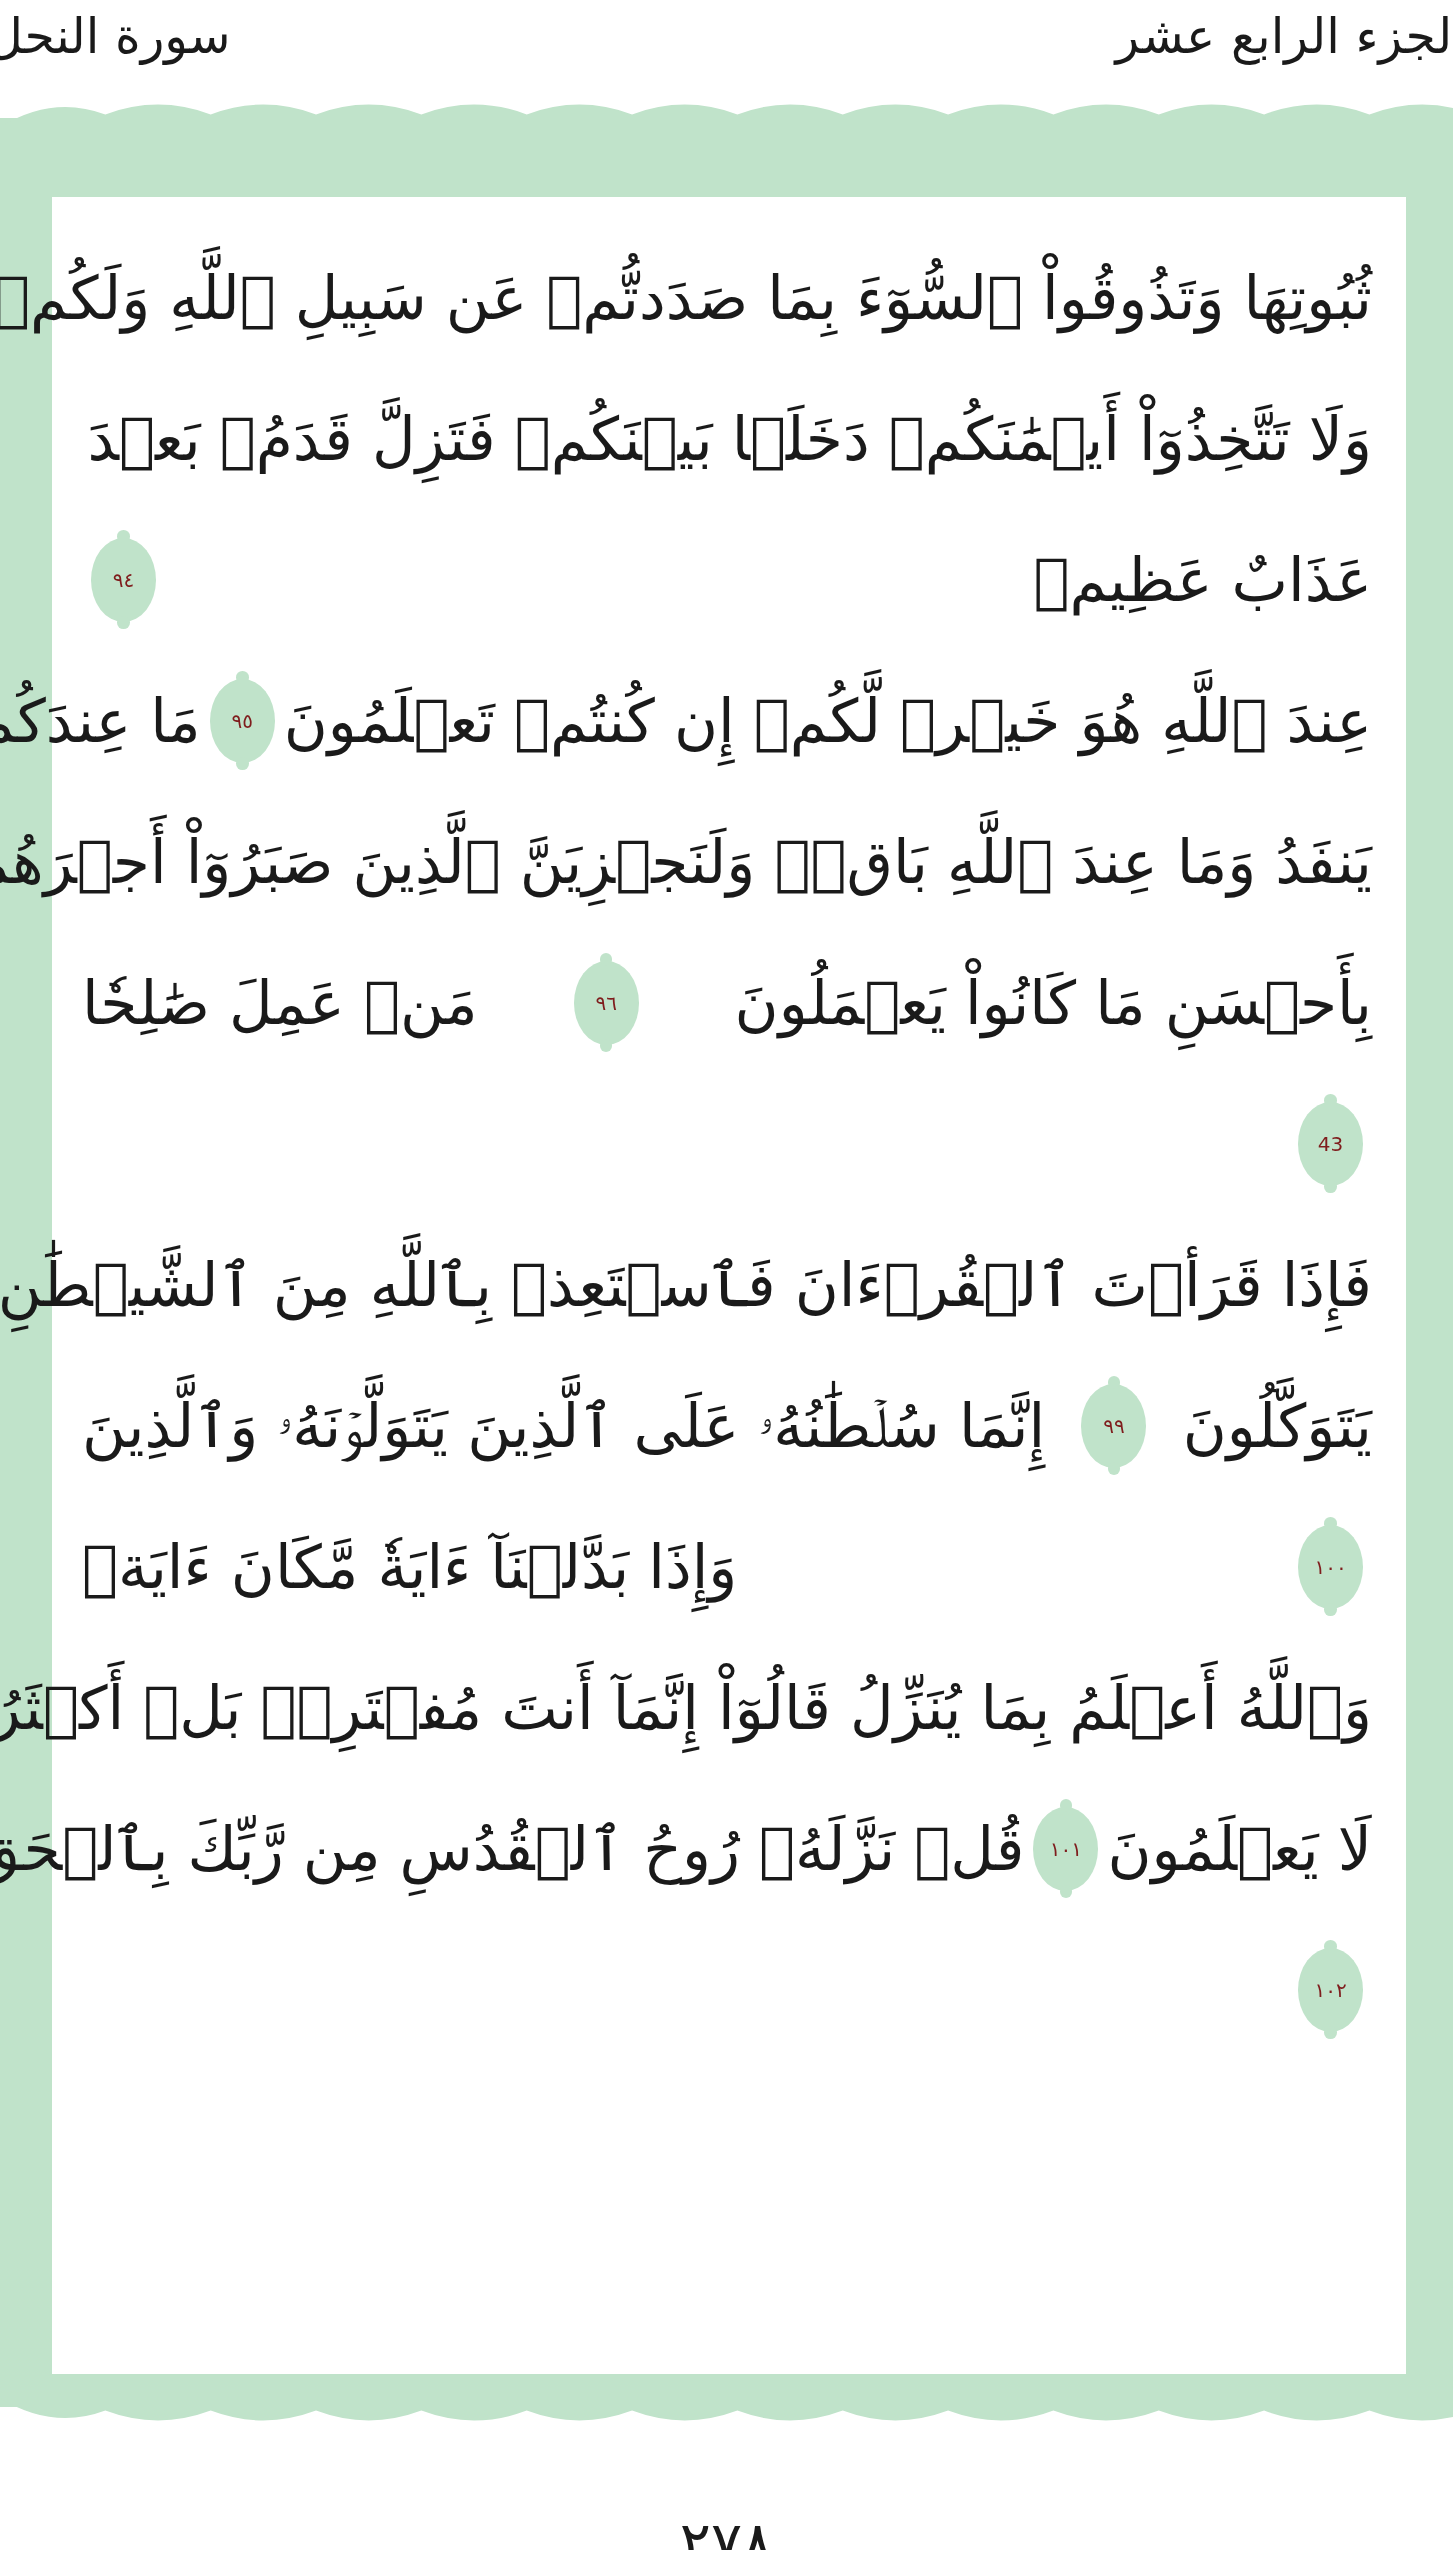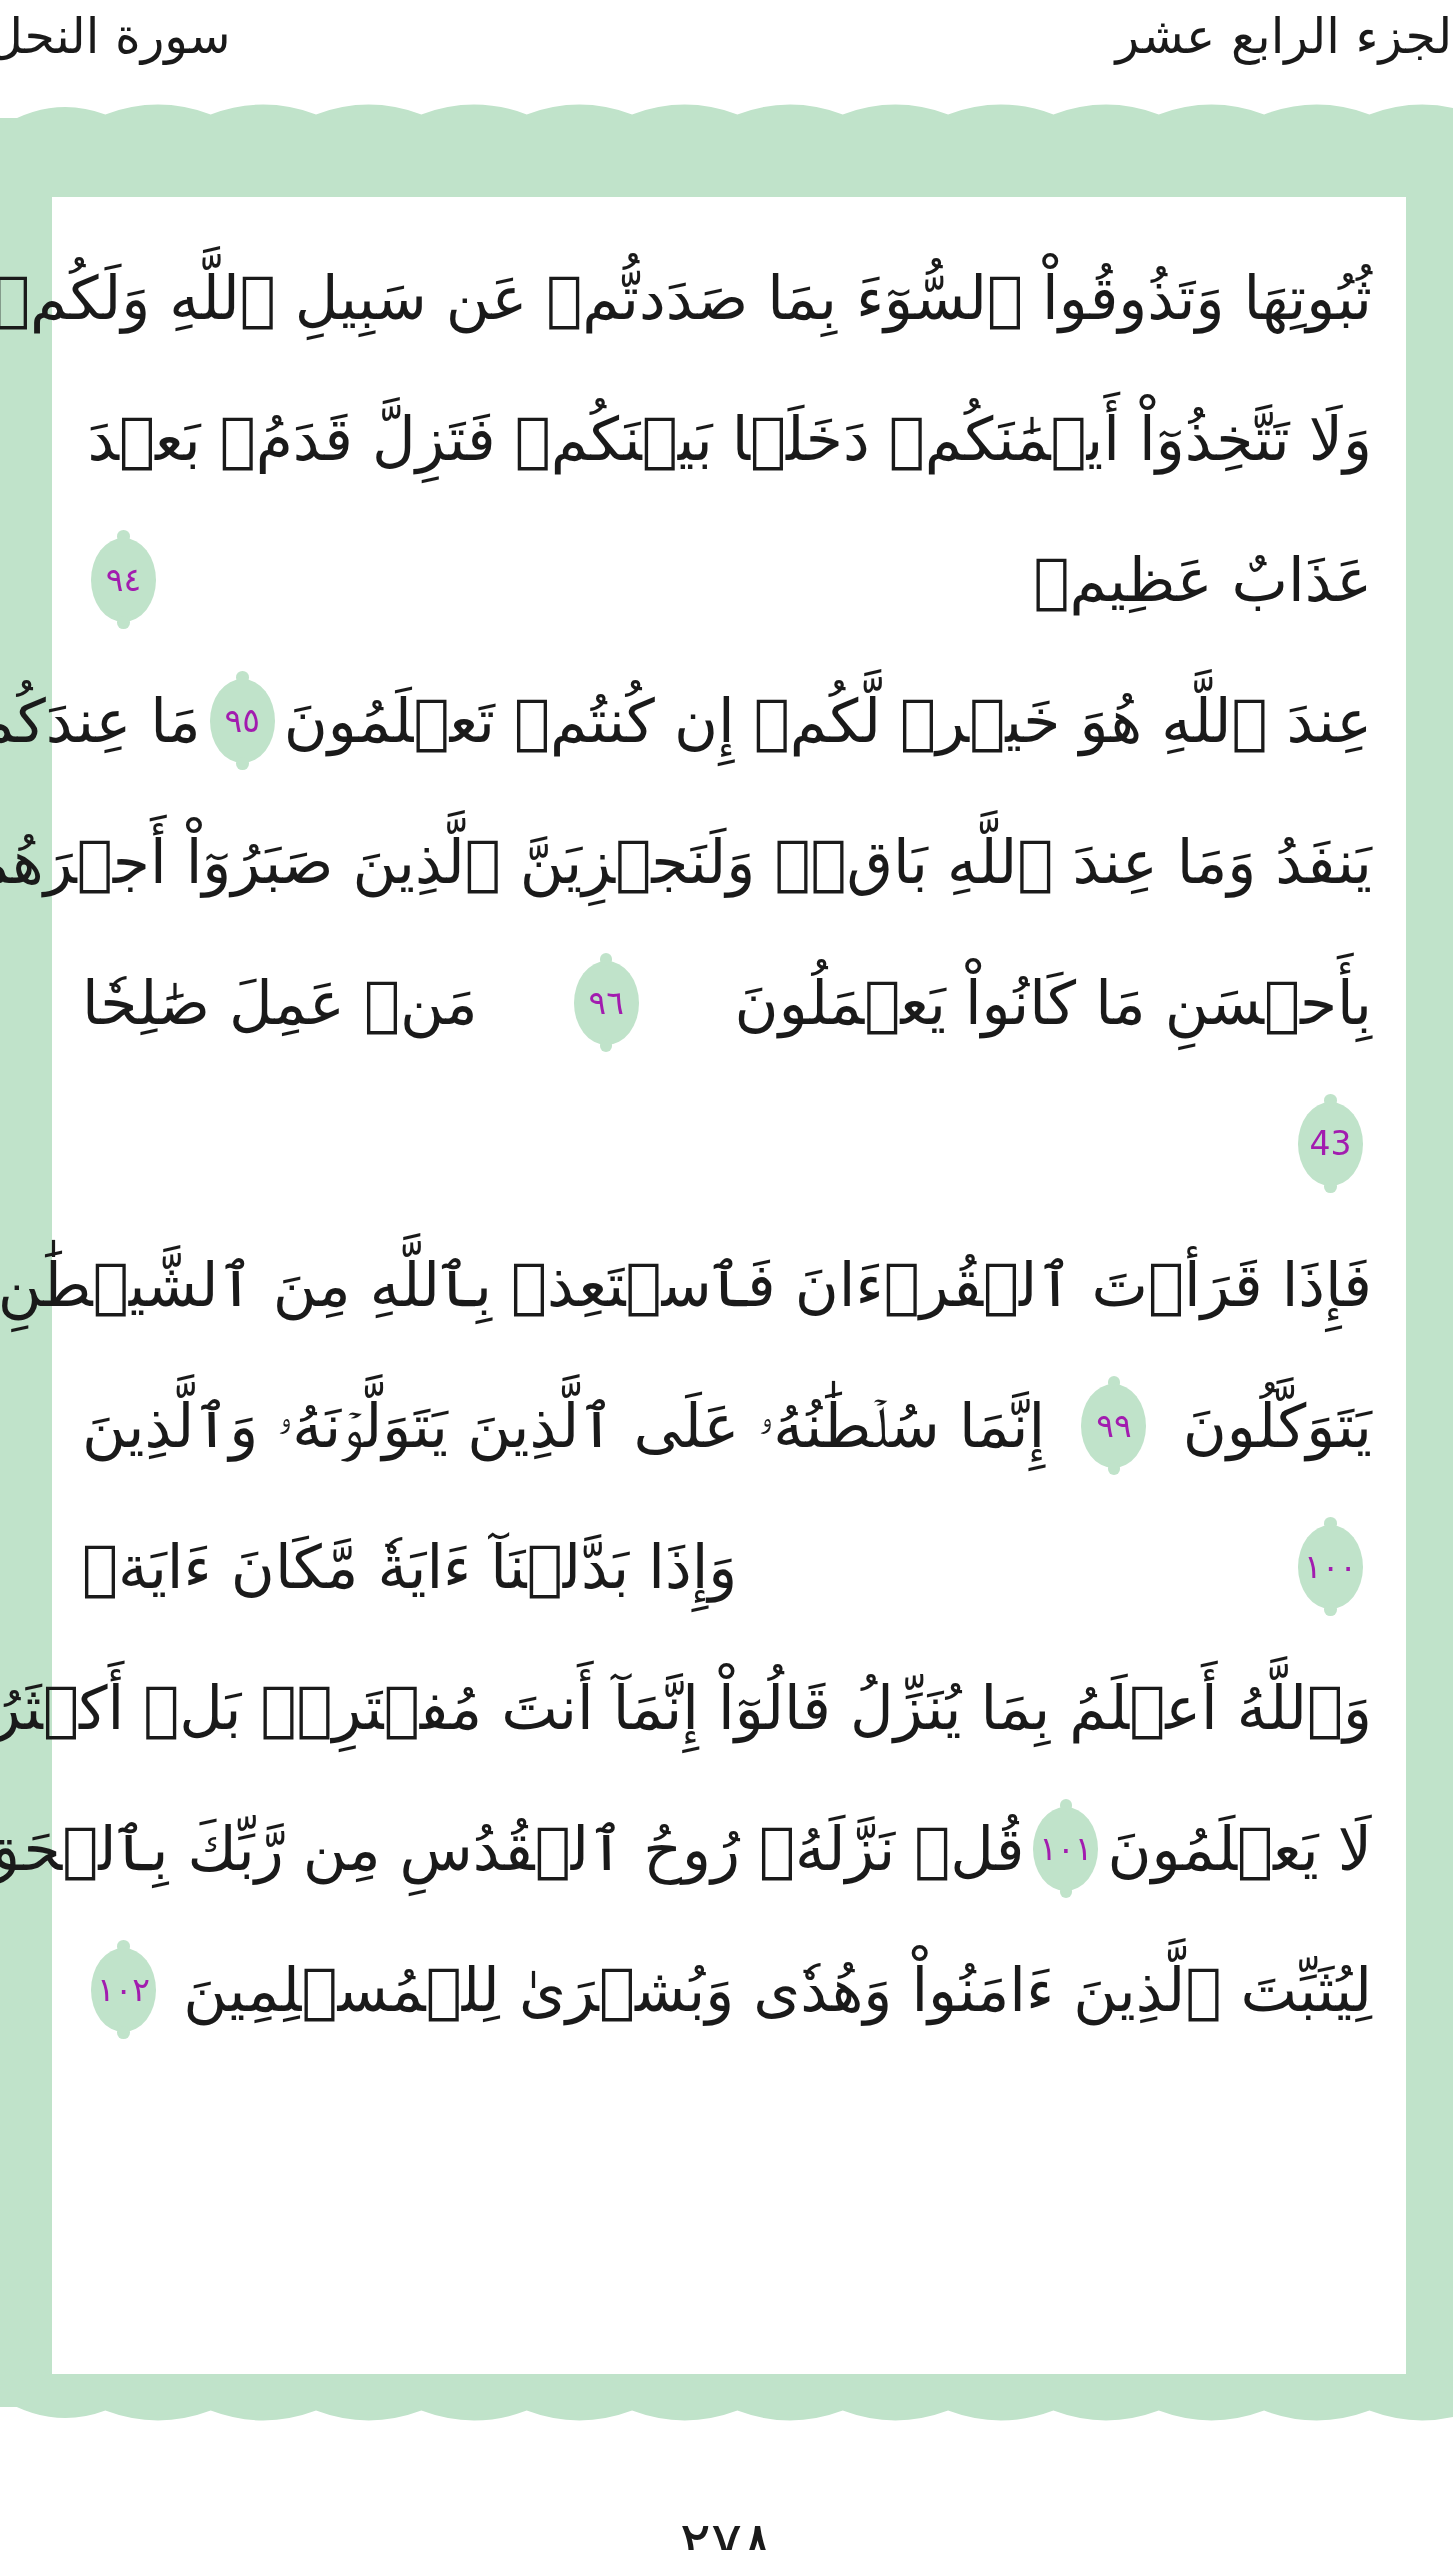--- a/index.html
+++ b/index.html
@@ -36,22 +36,22 @@
     height: 141px; direction: rtl; text-align: justify;
     text-align-last: justify; font-size: 60px; line-height: 136px;
     white-space: nowrap; overflow: visible;
     display: flex; flex-direction: row; justify-content: space-between; align-items: center;
     font-family: "DejaVu Sans", sans-serif;
   }
   .seg { display: inline-block; }
   .ayah {
     display: inline-flex; align-items: center; justify-content: center;
     width: 65px; height: 84px; border-radius: 50% / 50%;
-    background: #c0e3ca; color: #a21caf;
-    font-size: 33px; line-height: 1; margin: 0 9px; flex: 0 0 auto;
+    background: #c0e3ca; color: #7f1d1d;
+    font-size: 20px; line-height: 1; margin: 0 9px; flex: 0 0 auto;
     position: relative;
   }
   .ayah::before {
     content: ""; position: absolute; top: -7.3px; left: 50%; width: 12.7px; height: 12.7px;
     margin-left: -6.4px; border-radius: 50%; background: #c0e3ca;
   }
   .ayah::after {
     content: ""; position: absolute; bottom: -7.3px; left: 50%; width: 12.7px; height: 12.7px;
     margin-left: -6.4px; border-radius: 50%; background: #c0e3ca;
   }
@@ -118,19 +118,18 @@
     </div>
   <div class="line">
       <span class="seg">وَٱللَّهُ أَعۡلَمُ بِمَا يُنَزِّلُ قَالُوٓاْ إِنَّمَآ أَنتَ مُفۡتَرِۭۚ بَلۡ أَكۡثَرُهُمۡ</span>
     </div>
   <div class="line">
       <span class="seg">لَا يَعۡلَمُونَ</span>
       <span class="ayah">١٠١</span>
       <span class="seg">قُلۡ نَزَّلَهُۥ رُوحُ ٱلۡقُدُسِ مِن رَّبِّكَ بِٱلۡحَقِّ</span>
     </div>
   <div class="line">
-      <span class="seg">لِيُثَبِّتَ ٱلَّذِينَ ءَامَنُواْ وَهُدٗى وَبُشۡرَىٰ لِلۡمُسۡلِمِينَ</span>
       <span class="ayah">١٠٢</span>
     </div>
 </div>
 
 <div class="page-num">٢٧٨</div>
 
 
 </body></html>

